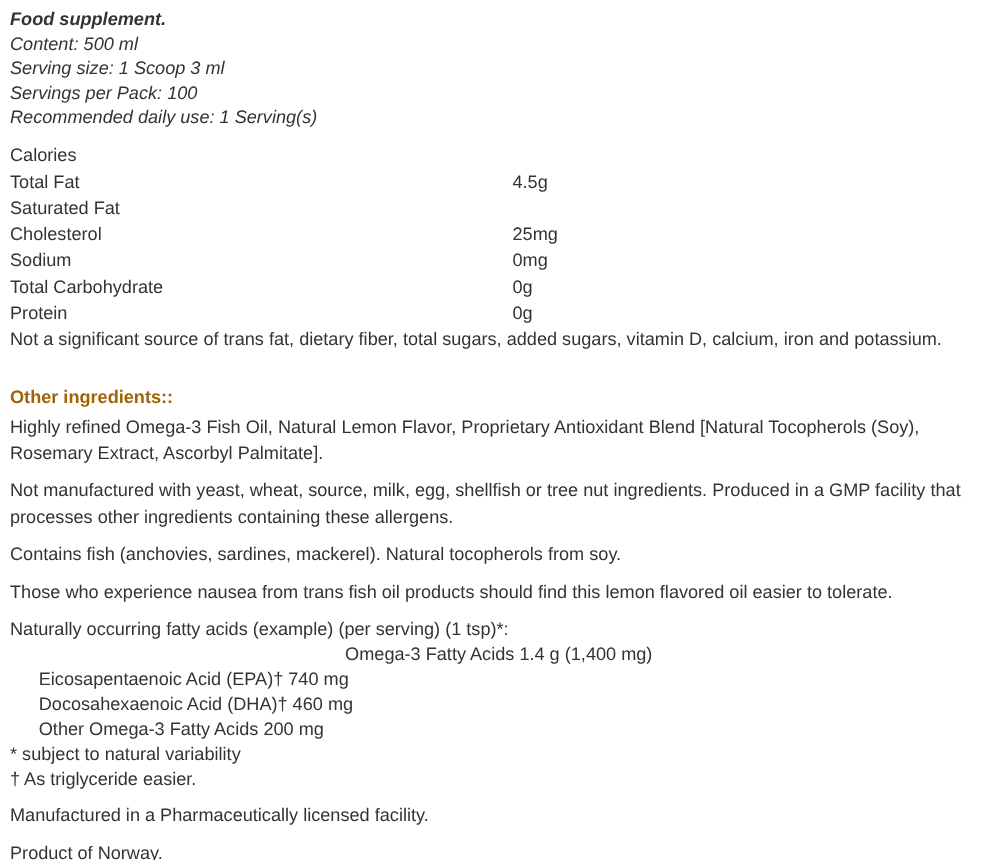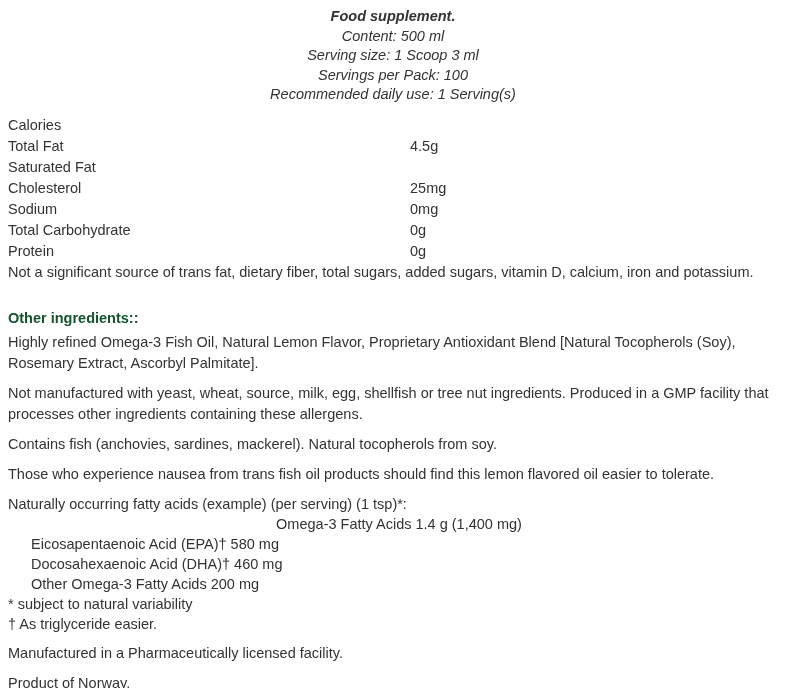--- a/index.html
+++ b/index.html
@@ -12,21 +12,21 @@
     width: 785px;
     height: 688px;
     padding: 7px 7px 0 8px;
     font-family: "Liberation Sans", "DejaVu Sans", sans-serif;
     font-size: 14.5px;
     color: #333333;
     overflow: hidden;
   }
 
   
-  .meta { margin: 0 0 10px 0; text-align: center; }
+  .meta { margin: 0 0 10px 0; }
   .meta p {
     margin: 0;
     line-height: 19.5px;
     font-style: italic;
   }
   .meta .title { font-weight: bold; }
 
   
   .ntable { margin: 0; }
   .ntable .row {
@@ -38,21 +38,21 @@
   .ntable .val { flex: 1; }
 
   .note {
     margin: 0;
     line-height: 21px;
   }
 
   h3.oi-heading {
     font-size: 14.5px;
     font-weight: bold;
-    color: #14532d;
+    color: #a16207;
     margin: 25px 0 3px 0;
     line-height: 21px;
   }
 
   p.para {
     margin: 0 0 9px 0;
     line-height: 21px;
   }
 
   .fatty { margin: 0 0 9px 0; }
@@ -107,21 +107,21 @@
 
 <p class="para">Not manufactured with yeast, wheat, source, milk, egg, shellfish or tree nut ingredients. Produced in a GMP facility that processes other ingredients containing these allergens.</p>
 
 <p class="para">Contains fish (anchovies, sardines, mackerel). Natural tocopherols from soy.</p>
 
 <p class="para">Those who experience nausea from trans fish oil products should find this lemon flavored oil easier to tolerate.</p>
 
 <div class="fatty">
   <div class="fline">Naturally occurring fatty acids (example) (per serving) (1 tsp)*:</div>
   <div class="fline indent-1">Omega-3 Fatty Acids 1.4 g (1,400 mg)</div>
-  <div class="fline indent-2">Eicosapentaenoic Acid (EPA)† 580 mg</div>
+  <div class="fline indent-2">Eicosapentaenoic Acid (EPA)† 740 mg</div>
   <div class="fline indent-2">Docosahexaenoic Acid (DHA)† 460 mg</div>
   <div class="fline indent-2">Other Omega-3 Fatty Acids 200 mg</div>
   <div class="fline">* subject to natural variability</div>
   <div class="fline">† As triglyceride easier.</div>
 </div>
 
 <p class="para">Manufactured in a Pharmaceutically licensed facility.</p>
 
 <p class="para">Product of Norway.</p>
 

